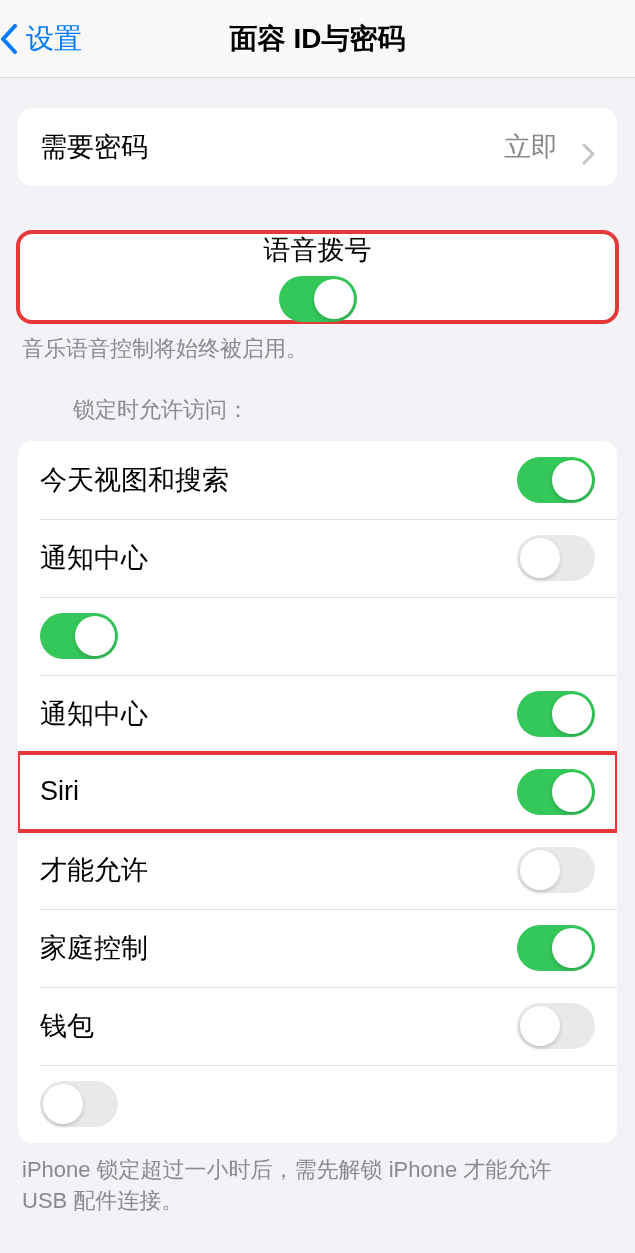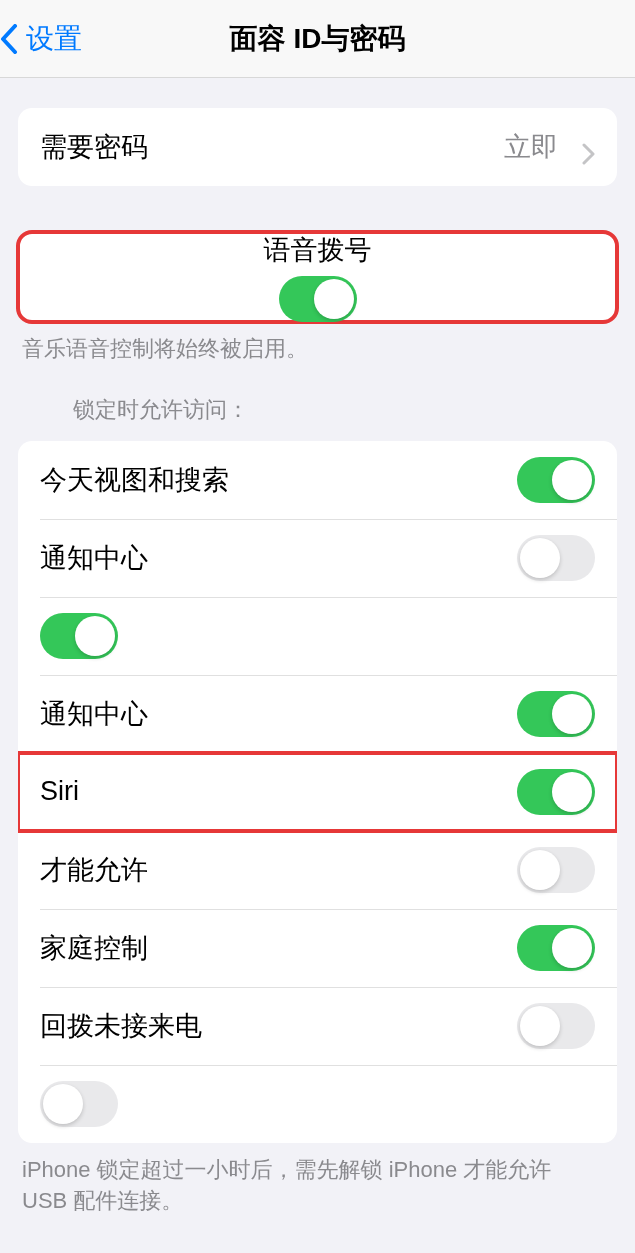--- a/index.html
+++ b/index.html
@@ -205,21 +205,21 @@
           <div class="toggle-knob"></div>
         </div>
       </div>
       <div class="row">
         <span class="row-label">家庭控制</span>
         <div class="toggle on">
           <div class="toggle-knob"></div>
         </div>
       </div>
       <div class="row">
-        <span class="row-label">回拨未接来电</span>
+        <span class="row-label">钱包</span>
         <div class="toggle off">
           <div class="toggle-knob"></div>
         </div>
       </div>
       <div class="row">
         <div class="toggle off">
           <div class="toggle-knob"></div>
         </div>
       </div>
     </div>

